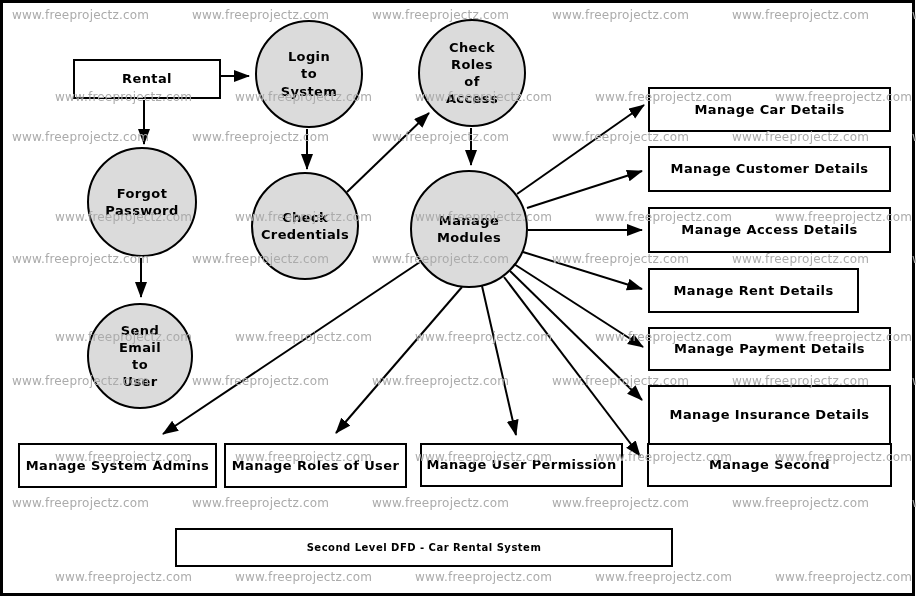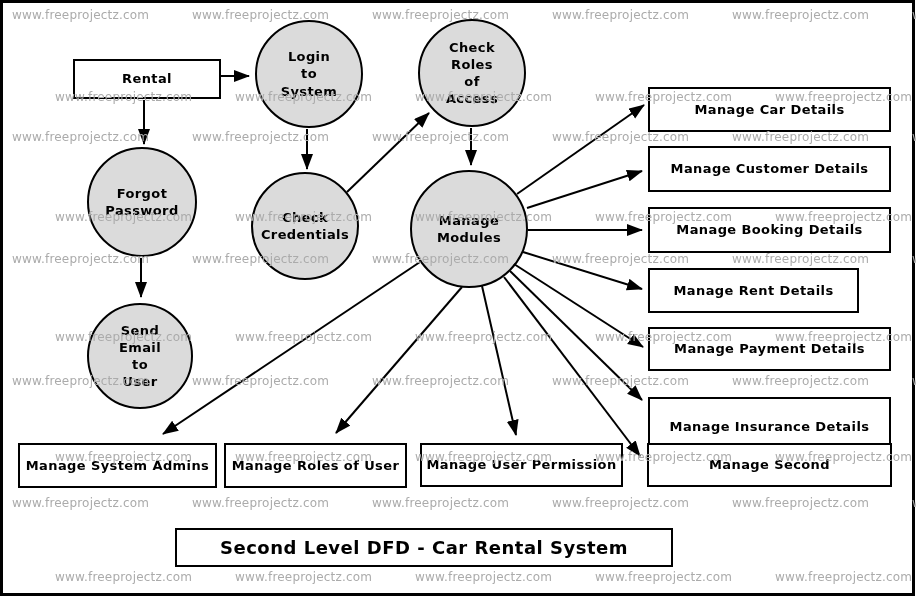--- a/index.html
+++ b/index.html
@@ -21,21 +21,21 @@
   .box{background:var(--entity-fill,#ffffff);}
   .lbl{
     font-weight:bold;font-size:13px;letter-spacing:.4px;line-height:1.32;
     white-space:pre-line;color:#000;
   }
   .title-box{
     position:absolute;left:175px;top:528px;width:498px;height:39px;
     border:2px solid var(--stroke,#000);box-sizing:border-box;background:#fff;
     display:flex;align-items:center;justify-content:center;z-index:2;
   }
-  .title-box .lbl{font-size:18px;letter-spacing:.5px;}
+  .title-box .lbl{font-size:10px;letter-spacing:.5px;}
   #watermarks{position:absolute;inset:0;z-index:5;pointer-events:none;}
   .wm{
     position:absolute;color:var(--wm,#ababab);font-size:12px;
     letter-spacing:.2px;white-space:nowrap;line-height:1.2;
   }
 </style>
 </head>
 <body>
 
 <div class="canvas" style="--bg: #ffffff; --stroke: #000000; --process-fill: #dbdbdb; --entity-fill: #ffffff; --wm: #ababab;">
@@ -98,29 +98,29 @@
 to
 User</span>
       </div>
       <div class="node box" style="left: 648px; top: 87px; width: 243px; height: 45px;">
         <span class="lbl">Manage Car Details</span>
       </div>
       <div class="node box" style="left: 648px; top: 146px; width: 243px; height: 46px;">
         <span class="lbl">Manage Customer Details</span>
       </div>
       <div class="node box" style="left: 648px; top: 207px; width: 243px; height: 46px;">
-        <span class="lbl">Manage Booking Details</span>
+        <span class="lbl">Manage Access Details</span>
       </div>
       <div class="node box" style="left: 648px; top: 268px; width: 211px; height: 45px;">
         <span class="lbl">Manage Rent Details</span>
       </div>
       <div class="node box" style="left: 648px; top: 327px; width: 243px; height: 44px;">
         <span class="lbl">Manage Payment Details</span>
       </div>
-      <div class="node box" style="left: 648px; top: 385px; width: 243px; height: 60px; margin-top: 12px;">
+      <div class="node box" style="left: 648px; top: 385px; width: 243px; height: 60px;">
         <span class="lbl">Manage Insurance Details</span>
       </div>
       <div class="node box" style="left: 647px; top: 443px; width: 245px; height: 44px;">
         <span class="lbl">Manage Second</span>
       </div>
       <div class="node box" style="left: 18px; top: 443px; width: 199px; height: 45px;">
         <span class="lbl">Manage System Admins</span>
       </div>
       <div class="node box" style="left: 224px; top: 443px; width: 183px; height: 45px;">
         <span class="lbl">Manage Roles of User</span>

